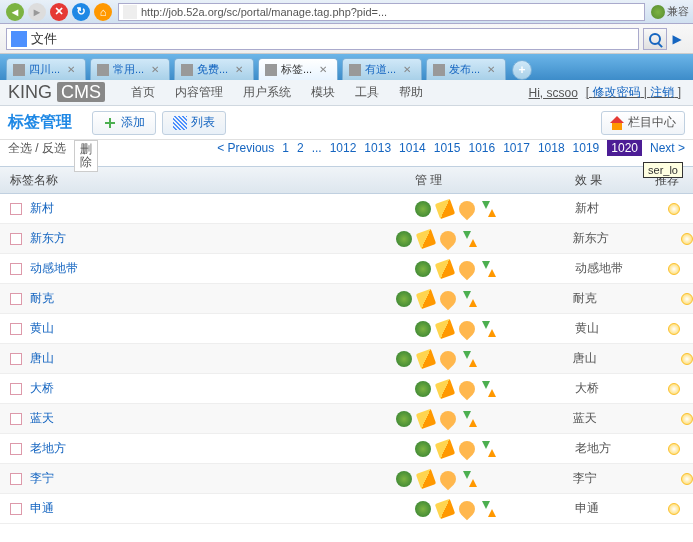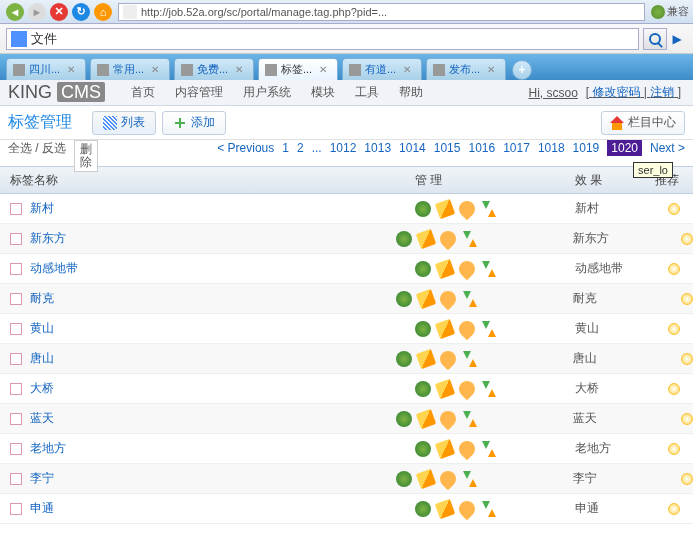--- a/index.html
+++ b/index.html
@@ -31,41 +31,41 @@
 .tab-close{width:12px;height:12px;color:#888;margin-left:2px;font-size:10px;}
 .tab-new{width:20px;height:20px;background:linear-gradient(#d0e8f8,#a8d0e8);border-radius:50%;margin-left:4px;display:flex;align-items:center;justify-content:center;color:#fff;font-weight:bold;border:1px solid #7ab0d8;}
 .admin-bar{height:26px;background:#f0f4f8;border-bottom:1px solid #d0d8e0;display:flex;align-items:center;padding:0 8px;font-size:12px;}
 .logo{font-size:18px;font-weight:300;color:#555;margin-right:16px;}
 .logo b{background:#888;color:#fff;padding:0 4px;border-radius:2px;font-weight:normal;}
 .nav-item{margin:0 10px;color:#555;cursor:pointer;}
 .nav-right{margin-left:auto;display:flex;align-items:center;}
 .nav-right span{margin:0 4px;color:#555;text-decoration:underline;}
 .nav-right a{color:#1565c0;}
 .sub-bar{height:34px;background:#fff;border-bottom:1px solid #e0e0e0;display:flex;align-items:center;padding:0 8px;}
-.page-title{font-size:16px;color:#1e88e5;font-weight:normal;margin-right:20px;}
+.page-title{font-size:16px;color:#1e88e5;font-weight:bold;margin-right:20px;}
 .btn-group{display:flex;}
 .btn{height:24px;border:1px solid #c0d0e0;border-radius:3px;background:linear-gradient(#fff,#f0f4f8);padding:0 10px;display:flex;align-items:center;margin-right:6px;color:#1565c0;cursor:pointer;}
 .btn.active{background:linear-gradient(#f8f8f8,#e8f0f8);}
 .btn-icon{width:14px;height:14px;margin-right:4px;}
 .bi-list{background:linear-gradient(45deg,#4d90fe 25%,transparent 25%,transparent 50%,#4d90fe 50%,#4d90fe 75%,transparent 75%);background-size:4px 4px;}
 .bi-add{position:relative;}
 .bi-add:before,.bi-add:after{content:"";position:absolute;background:#4caf50;}
 .bi-add:before{left:6px;top:2px;width:2px;height:10px;}
 .bi-add:after{left:2px;top:6px;width:10px;height:2px;}
 .col-center-btn{height:24px;border:1px solid #c0d0e0;border-radius:3px;background:linear-gradient(#fff,#f0f4f8);padding:0 8px;display:flex;align-items:center;margin-left:auto;color:#555;}
 .home-ic{width:14px;height:14px;margin-right:4px;position:relative;}
 .home-ic:before{content:"";position:absolute;left:2px;top:6px;width:10px;height:8px;background:#ff9800;}
 .home-ic:after{content:"";position:absolute;left:0;top:0;border-left:7px solid transparent;border-right:7px solid transparent;border-bottom:7px solid #e53935;}
 .pager-bar{height:26px;display:flex;align-items:flex-start;padding:0 8px;font-size:12px;color:#1565c0;position:relative;}
 .select-all{color:#555;margin-right:8px;}
 .del-btn{border:1px solid #ccc;padding:2px 4px;background:#fff;color:#555;line-height:1.1;text-align:center;width:24px;}
 .pager{margin-left:auto;display:flex;align-items:center;gap:8px;}
 .pager span{cursor:pointer;}
 .pager .current{background:#4c1d95;color:#fff;padding:1px 4px;}
-.tooltip{position:absolute;right:20px;top:22px;background:#ffffe1;border:1px solid #333;padding:1px 4px;font-size:11px;color:#333;}
+.tooltip{position:absolute;right:10px;top:22px;background:#ffffe1;border:1px solid #333;padding:1px 4px;font-size:11px;color:#333;}
 .table{width:100%;}
 .thead{height:28px;background:linear-gradient(#f0f4f8,#dde6ee);border-top:1px solid #c0d0e0;border-bottom:1px solid #c0d0e0;display:flex;align-items:center;font-weight:normal;color:#444;}
 .th1{width:415px;padding-left:10px;}
 .th2{width:160px;}
 .th3{width:80px;}
 .th4{flex:1;}
 .row{height:30px;border-bottom:1px solid #eee;display:flex;align-items:center;}
 .row.alt{background:#f8f8f8;gap:40px;}
 .cell1{width:415px;padding-left:10px;display:flex;align-items:center;}
 .cb{width:12px;height:12px;border:1px solid #d9a;background:#fff;margin-right:8px;}
@@ -151,27 +151,27 @@
   <span id="navitems"><span class="nav-item">首页</span><span class="nav-item">内容管理</span><span class="nav-item">用户系统</span><span class="nav-item">模块</span><span class="nav-item">工具</span><span class="nav-item">帮助</span></span>
   <div class="nav-right">
     <span>Hi, scsoo</span>
     <span>[ <a>修改密码</a> | <a>注销</a> ]</span>
   </div>
 </div>
 
 <div class="sub-bar">
   <span class="page-title">标签管理</span>
   <div class="btn-group">
+    <div class="btn">
+        <div class="btn-icon bi-add"></div>
+        <span>添加</span>
+      </div>
     <div class="btn active">
         <div class="btn-icon bi-list"></div>
         <span>列表</span>
-      </div>
-    <div class="btn">
-        <div class="btn-icon bi-add"></div>
-        <span>添加</span>
       </div>
   </div>
   <div class="col-center-btn">
       <div class="home-ic"></div>
       <span>栏目中心</span>
     </div>
 </div>
 
 <div class="pager-bar">
   <span class="select-all">全选 / 反选</span>

